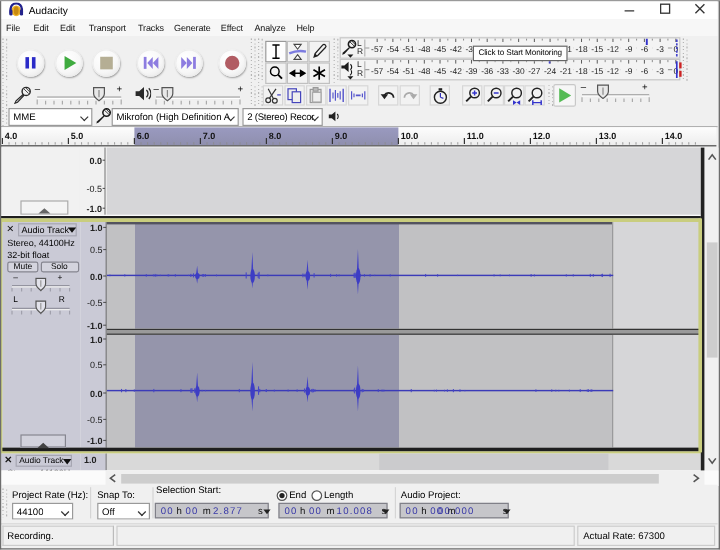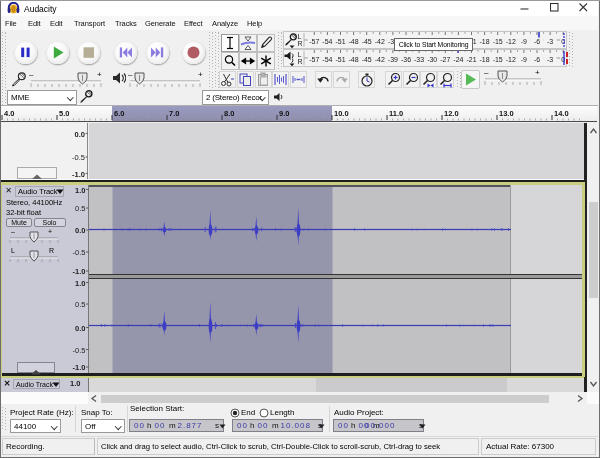--- a/index.html
+++ b/index.html
@@ -562,20 +562,24 @@
   <div class="combo" style="left:7px;top:60px;width:70px;height:15px">
       <div class="ctext">MME</div>
       <div class="carr"></div>
     </div>
   <svg class="abs" style="left:79px;top:59px" width="14" height="15" viewBox="0 0 14 15">
     <circle cx="9.8" cy="4.8" r="3.1" fill="none" stroke="#1a1a1a" stroke-width="1.3"></circle>
     <line x1="8" y1="2.8" x2="11.8" y2="6.4" stroke="#1a1a1a" stroke-width="0.7"></line>
     <line x1="9.4" y1="1.9" x2="12.6" y2="5.2" stroke="#1a1a1a" stroke-width="0.7"></line>
     <path d="M7.4 7.2 L2 12 L1.2 13.9 L3.2 13.1 L8 8 Z" fill="#1a1a1a"></path>
   </svg>
+  <div class="combo" style="left:93px;top:60px;width:106px;height:15px">
+      <div class="ctext" style="width:96px">Mikrofon (High Definition A</div>
+      <div class="carr"></div>
+    </div>
   <div class="combo" style="left:202px;top:60px;width:67px;height:15px">
       <div class="ctext" style="width:58px;letter-spacing:-0.2px">2 (Stereo) Recor</div>
       <div class="carr"></div>
     </div>
   <svg class="abs" style="left:273px;top:61px" width="12" height="13" viewBox="0 0 12 13">
     <polygon points="1,4.5 3.5,4.5 6.5,2 6.5,10 3.5,7.5 1,7.5" fill="#222"></polygon>
       <path d="M8 4 a2.8 2.8 0 0 1 0 4" fill="none" stroke="#222" stroke-width="0.9"></path>
   </svg>
 </div>
 <div class="abs" style="left:0;top:105px;width:598px;height:1px;background:#b0b0b0"></div>
@@ -1059,20 +1063,19 @@
         <polygon points="0.5,0.5 6.5,0.5 3.5,4.5" fill="#222"></polygon>
       </svg>
     </div>
 </div>
 <div id="statusbar">
   <div class="abs" style="left:0;top:3px;width:598px;height:1px;background:#d8d8d8"></div>
   <div class="abs" style="left:2px;top:5px;width:93px;height:17px;border:1px solid #ccc;border-right:1px solid #bbb"></div>
   <div class="abs" style="left:97px;top:5px;width:382px;height:17px;border:1px solid #ccc"></div>
   <div class="abs" style="left:481px;top:5px;width:115px;height:17px;border:1px solid #ccc"></div>
   <div class="lbl" style="left:6px;top:9px">Recording.</div>
-  <div class="lbl" style="left:101px;top:9px;font-size:7.7px">Click and drag to select audio, Ctrl-Click to scrub, Ctrl-Double-Click to scroll-scrub, Ctrl-drag to seek</div>
   <div class="lbl" style="left:486px;top:9px">Actual Rate: 67300</div>
 </div>
 
 <div class="abs" style="left:0;top:0;width:1px;height:458px;background:#6d6d6d;z-index:50"></div>
 <div class="abs" style="left:599px;top:0;width:1px;height:458px;background:#6d6d6d;z-index:50"></div>
 <div class="abs" style="left:0;top:457px;width:600px;height:1px;background:#6d6d6d;z-index:50"></div>
 <div class="abs" style="left:0;top:0;width:600px;height:1px;background:#9a9a9a;z-index:50"></div>
 
 </body></html>

